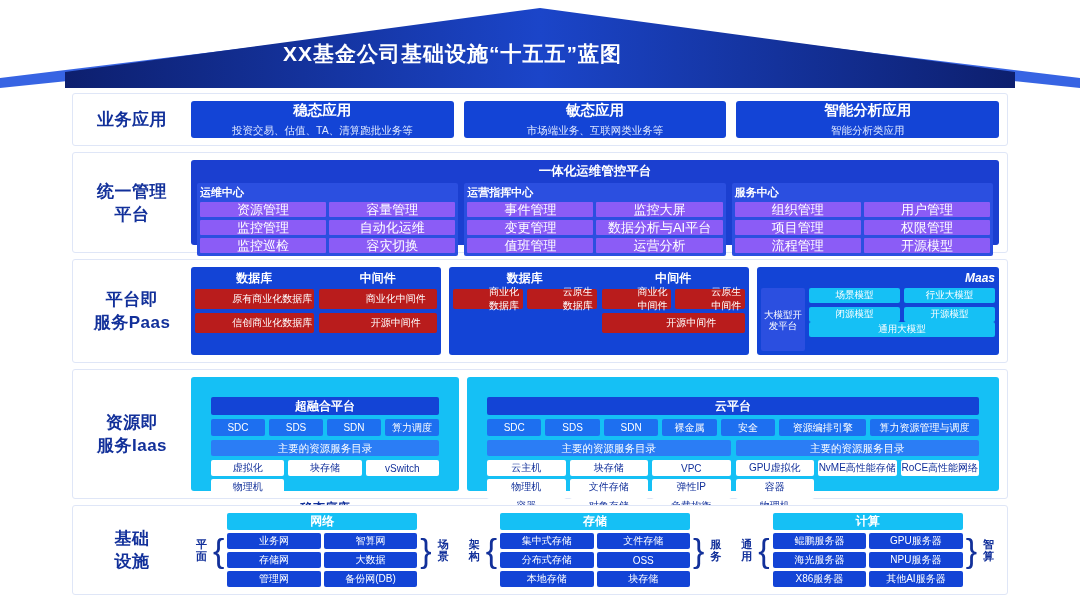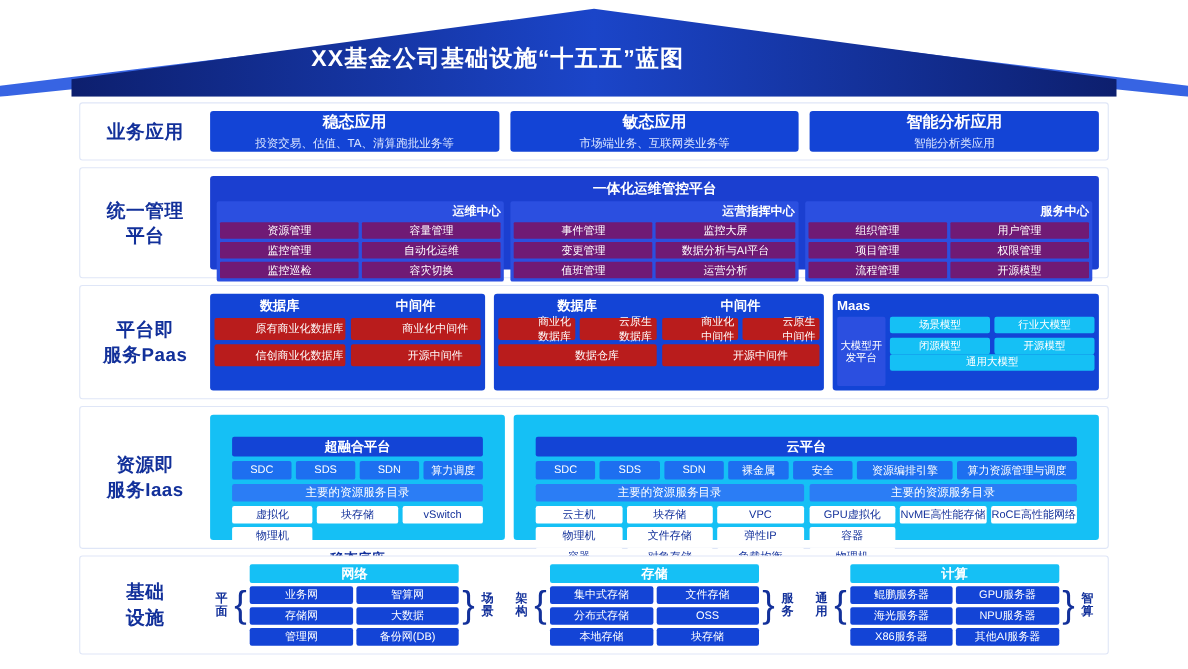--- a/index.html
+++ b/index.html
@@ -53,36 +53,36 @@
 
   
   #layer2{top:152px;height:101px;}
   .l2-outer{
     flex:1;background:#1b3fd0;border-radius:3px;padding:4px 6px 5px 6px;
     display:flex;flex-direction:column;gap:4px;box-sizing:border-box;
   }
   .l2-title{color:#fff;font-size:12.5px;font-weight:bold;text-align:center;line-height:15px;}
   .l2-cols{display:flex;gap:6px;flex:1;}
   .l2-col{flex:1;background:#2b4fe0;border-radius:2px;padding:3px;display:flex;flex-direction:column;gap:3px;box-sizing:border-box;}
-  .l2-col .ct{color:#fff;font-size:11px;font-weight:bold;text-align:right;line-height:13px;}
+  .l2-col .ct{color:#fff;font-size:11px;font-weight:bold;text-align:left;line-height:13px;}
   .l2-grid{display:grid;grid-template-columns:1fr 1fr;gap:3px;}
-  .l2-cell{background:#701a75;color:#fff;font-size:10px;height:15px;display:flex;align-items:center;justify-content:center;border-radius:1px;}
+  .l2-cell{background:#8b5cf6;color:#fff;font-size:13px;height:15px;display:flex;align-items:center;justify-content:center;border-radius:1px;}
   .cmdb{background:#152e9f;color:#fff;font-size:12px;font-weight:bold;text-align:center;border-radius:2px;height:17px;line-height:17px;}
 
   
   #layer3{top:259px;height:104px;}
   .paas-grp{border-radius:3px;padding:4px;box-sizing:border-box;display:flex;gap:5px;}
   .paas-a{background:#1344d6;flex:0 0 250px;}
   .paas-b{background:#1344d6;flex:0 0 300px;}
   .paas-c{background:#1344d6;flex:1;}
   .paas-col{flex:1;display:flex;flex-direction:column;gap:4px;}
   .paas-col .ct{color:#fff;font-size:12px;font-weight:bold;text-align:center;line-height:14px;}
   .paas-item{background:#b91c1c;color:#fff;font-size:10px;height:20px;display:flex;align-items:center;justify-content:center;border-radius:2px;padding-left:36px;}
   .maas-wrap{flex:1;display:flex;flex-direction:column;gap:3px;}
-  .maas-t{color:#fff;font-size:12px;font-weight:bold;text-align:left;line-height:14px;}
+  .maas-t{color:#fff;font-size:12px;font-weight:bold;text-align:right;line-height:14px;font-style:italic;}
   .maas-row{display:flex;gap:4px;flex:1;}
   .maas-left{flex:0 0 42px;background:#2b4fe0;border-radius:2px;color:#fff;font-size:9.5px;display:flex;align-items:center;justify-content:center;text-align:center;line-height:11px;padding:1px;}
   .maas-right{flex:1;display:flex;flex-direction:column;gap:0;}
   .maas-grid{display:grid;grid-template-columns:1fr 1fr;gap:4px;}
   .maas-cell{background:#15c0f5;color:#fff;font-size:9.5px;height:15px;display:flex;align-items:center;justify-content:center;border-radius:2px;}
   .maas-full{background:#15c0f5;color:#fff;font-size:9.5px;height:15px;display:flex;align-items:center;justify-content:center;border-radius:2px;}
 
   
   #layer4{top:369px;height:130px;}
   .iaas-grp{border-radius:3px;padding:20px;box-sizing:border-box;display:flex;flex-direction:column;gap:4px;background:#15c0f5;}
@@ -219,21 +219,20 @@
         </div>
       </div>
 
       <div class="paas-grp paas-b">
         <div class="paas-col">
           <div class="ct">数据库</div>
           <div style="display:flex;gap:4px;">
             <div class="paas-item" style="flex:1">商业化数据库</div>
             <div class="paas-item" style="flex:1">云原生数据库</div>
           </div>
-          <div class="paas-item">数据仓库</div>
         </div>
         <div class="paas-col">
           <div class="ct">中间件</div>
           <div style="display:flex;gap:4px;">
             <div class="paas-item" style="flex:1">商业化中间件</div>
             <div class="paas-item" style="flex:1">云原生中间件</div>
           </div>
           <div class="paas-item">开源中间件</div>
         </div>
       </div>

